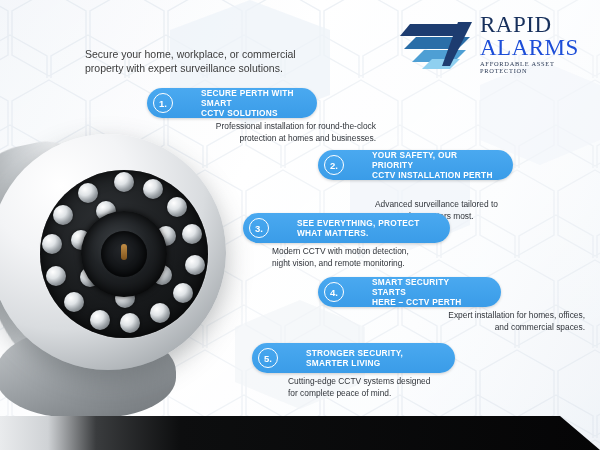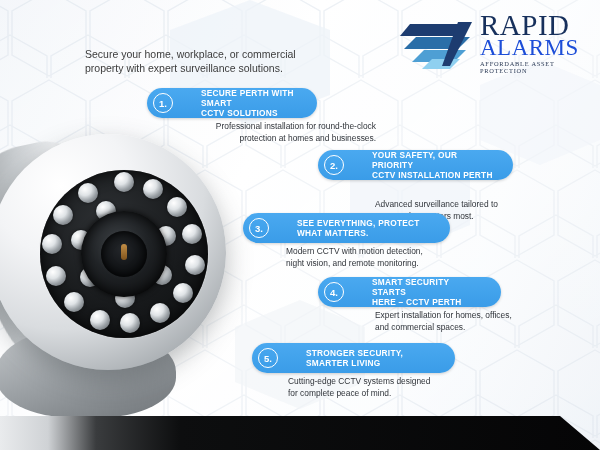--- a/index.html
+++ b/index.html
@@ -38,21 +38,21 @@
     font-size: 10.5px; line-height: 14px;
     color: #3c3c3c;
   }
 
   
   .logo { position: absolute; left: 398px; top: 14px; width: 190px; height: 62px; }
   .logo-mark { position: absolute; left: 0; top: 4px; width: 80px; height: 52px; }
   .logo-text { position: absolute; left: 82px; top: 0px; width: 108px; text-align: left; }
   .logo-rapid {
     font-family: "Liberation Serif", serif;
-    font-size: 29px; line-height: 22px; letter-spacing: .5px;
+    font-size: 23px; line-height: 22px; letter-spacing: .5px;
     color: #17305c; font-weight: normal;
   }
   .logo-alarms {
     font-family: "Liberation Serif", serif;
     font-size: 23px; line-height: 23px; letter-spacing: .5px;
     color: #1d4ed8;
   }
   .logo-tagline {
     font-family: "Liberation Serif", serif;
     font-size: 6.4px; letter-spacing: .75px;
@@ -259,31 +259,31 @@
   <div class="desc" style="left:375px; top:198px; width:200px;">Advanced surveillance tailored to
 protect what matters most.</div>
 
   <div class="step" style="left:243px; top:213px; width:207px;">
     <div class="pill">
       <div class="num">3.</div>
       <div class="pill-text">SEE EVERYTHING, PROTECT
 WHAT MATTERS.</div>
     </div>
   </div>
-  <div class="desc" style="left:272px; top:245px; width:210px;margin-left:14px;">Modern CCTV with motion detection,
+  <div class="desc" style="left:272px; top:245px; width:210px;">Modern CCTV with motion detection,
 night vision, and remote monitoring.</div>
 
   <div class="step" style="left:318px; top:277px; width:183px;">
     <div class="pill">
       <div class="num">4.</div>
       <div class="pill-text">SMART SECURITY STARTS
 HERE – CCTV PERTH</div>
     </div>
   </div>
-  <div class="desc" style="left:375px; top:309px; width:210px;">Expert installation for homes, offices,
+  <div class="desc" style="left:375px; top:309px; width:210px;text-align:right;">Expert installation for homes, offices,
 and commercial spaces.</div>
 
   <div class="step" style="left:252px; top:343px; width:203px;">
     <div class="pill">
       <div class="num">5.</div>
       <div class="pill-text">STRONGER SECURITY,
 SMARTER LIVING</div>
     </div>
   </div>
   <div class="desc" style="left:288px; top:375px; width:215px;">Cutting-edge CCTV systems designed

